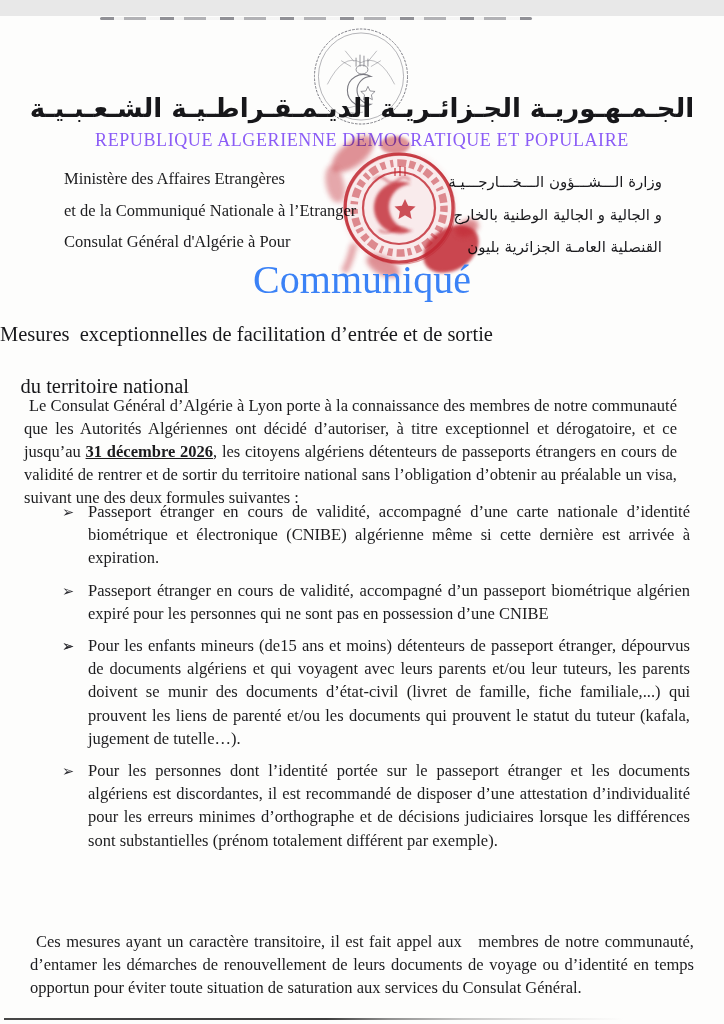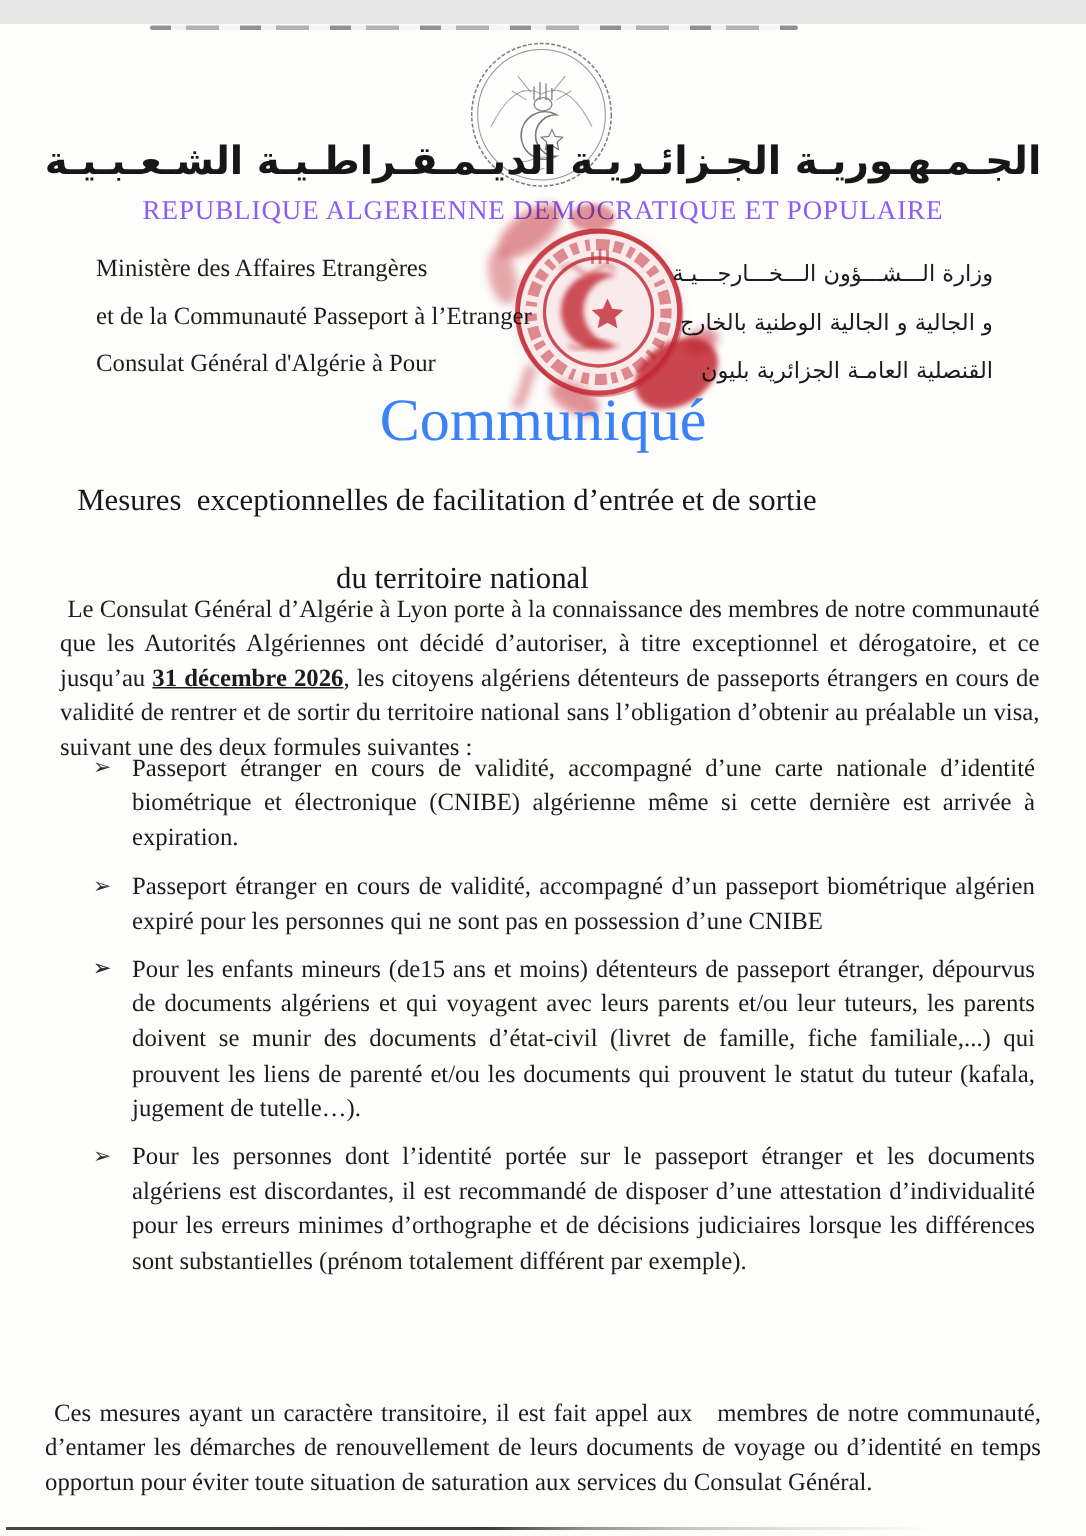--- a/index.html
+++ b/index.html
@@ -41,26 +41,26 @@
     font-size:15px;line-height:32.5px;color:#1b1b1f;
   }
   
   .stamp{position:absolute;left:299px;top:102px;width:205px;height:205px;mix-blend-mode:multiply;}
   
   .communique{
     position:absolute;left:0;top:243px;width:724px;text-align:center;
     font-size:40px;line-height:42px;color:#3b82f6;
   }
   .subtitle{
-    position:absolute;left:0;top:305px;width:596px;text-align:center;
+    position:absolute;left:0;top:305px;width:596px;
     font-size:20.5px;line-height:26px;white-space:pre-wrap;color:#18181b;
   }
   
   .intro{
-    position:absolute;left:40px;top:361px;width:653px;
+    position:absolute;left:24px;top:361px;width:653px;
     font-size:16.5px;line-height:23.2px;text-align:justify;text-indent:5px;
   }
   .intro b{text-decoration:underline;}
   .bullets{
     position:absolute;left:62px;top:484px;width:628px;
     list-style:none;margin:0;padding:0;
     font-size:16.5px;line-height:23.2px;text-align:justify;
   }
   .bullets li{position:relative;padding-left:26px;margin-bottom:9px;}
   .bullet-mark{
@@ -102,21 +102,21 @@
         <path d="M32,80 q6,3 12,0 q6,-3 12,0 M38,86 q7,2.5 14,0" stroke-width="0.7" opacity="0.7"></path>
       </g>
     </svg>
   </div>
 
   <div class="ar-title">الجـمـهـوريـة الجـزائـريـة الديـمـقـراطـيـة الشـعـبـيـة</div>
   <div class="fr-title">REPUBLIQUE ALGERIENNE DEMOCRATIQUE ET POPULAIRE</div>
 
   <div class="ministry-fr">
     <div>Ministère des Affaires Etrangères</div>
-    <div>et de la Communauté Passeport à l’Etranger</div>
+    <div>et de la Communiqué Nationale à l’Etranger</div>
     <div>Consulat Général d'Algérie à Pour</div>
   </div>
 
   <div class="ministry-ar">
     <div>وزارة الـــشـــؤون الـــخـــارجـــيـة</div>
     <div>و الجالية و الجالية الوطنية بالخارج</div>
     <div>القنصلية العامـة الجزائرية بليون</div>
   </div>
 
   <div class="stamp">

